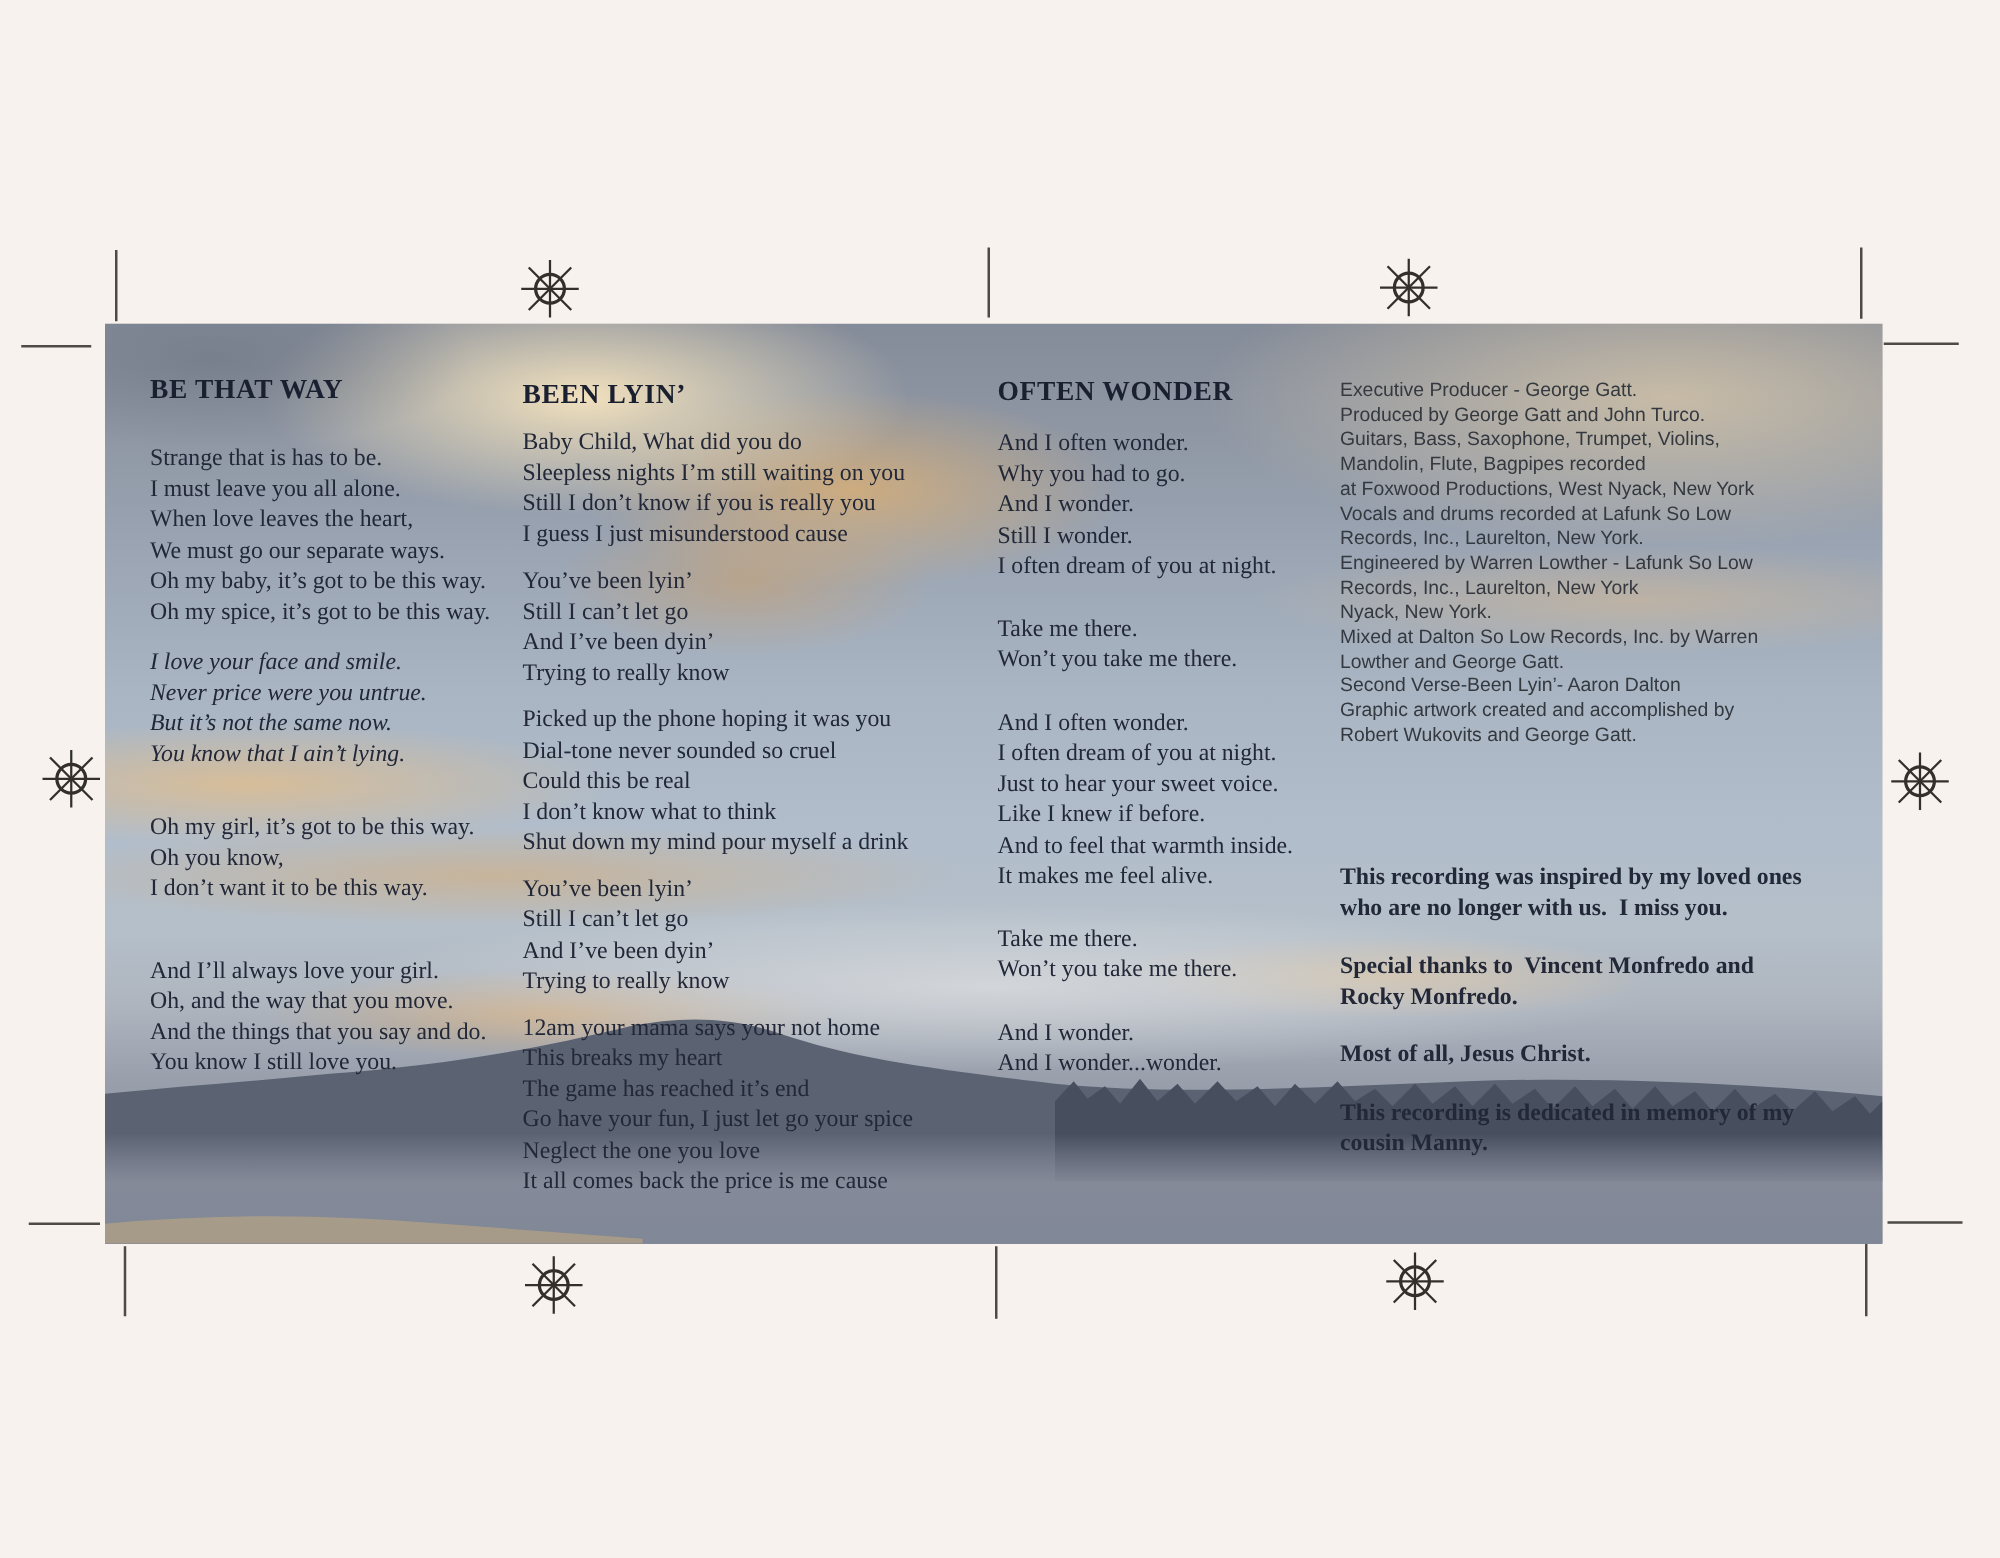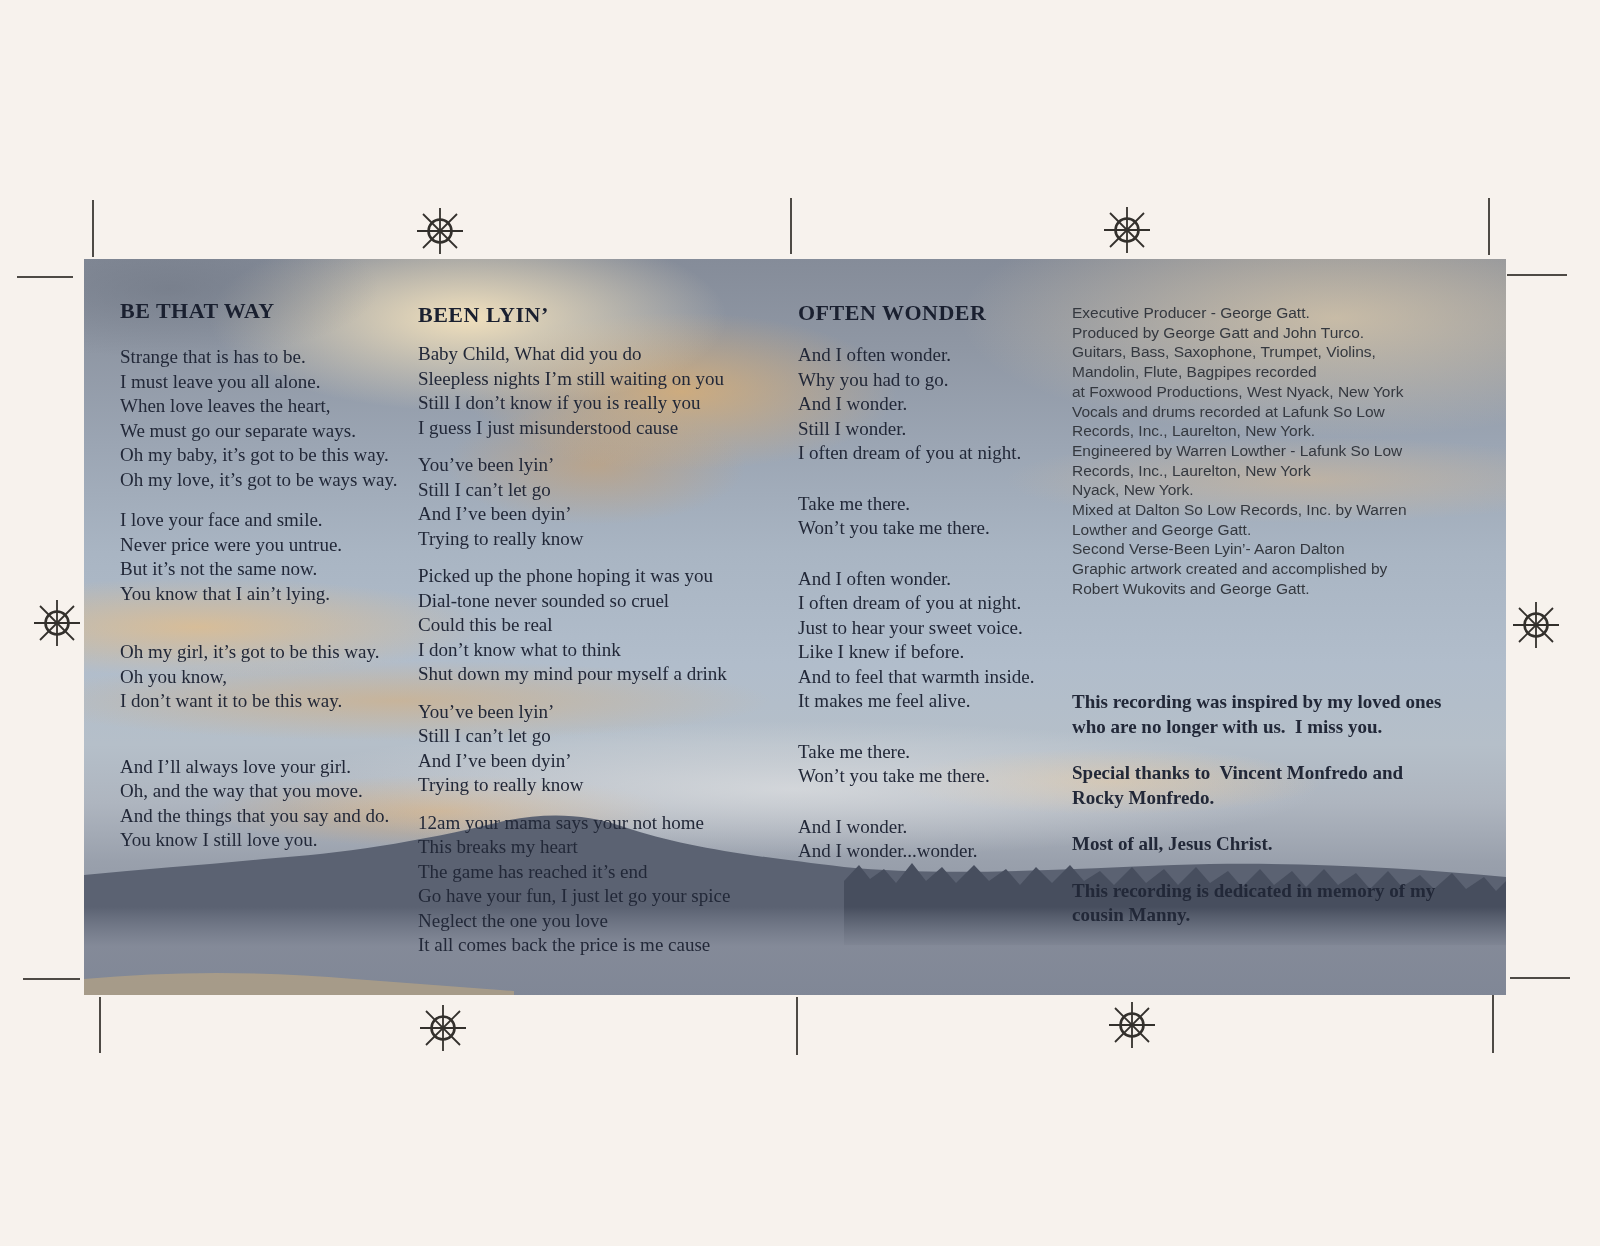--- a/index.html
+++ b/index.html
@@ -37,26 +37,26 @@
   
   .col{position:absolute;color:#222838;}
   .col h2{
     font-size:22px;line-height:24px;font-weight:bold;color:#1a2030;
     letter-spacing:.5px;margin:0;
   }
   .col1{left:36px;top:40px;width:312px;}
   .col2{left:334px;top:44px;width:356px;}
   .col3{left:714px;top:42px;width:300px;}
   .col4{left:988px;top:0;width:436px;height:100%;}
-  .col1 h2{margin-bottom:22px;}
+  .col1 h2{margin-bottom:32px;}
   .col2 h2{margin-bottom:15px;}
   .col3 h2{margin-bottom:18px;}
   .stanza{margin:0;font-size:19px;line-height:24.5px;}
   .col1 .stanza{margin-bottom:16px;}
-  .col1 .stanza:nth-child(2){margin-bottom:34px;}
+  .col1 .stanza:nth-child(2){margin-bottom:34px;font-style:italic;}
   .col1 .stanza:nth-child(3){margin-bottom:41px;}
   .col2 .stanza{margin-bottom:13px;}
   .col3 .stanza{margin-bottom:26px;}
   .line{display:block;white-space:pre-wrap;}
   .credits{
     position:absolute;left:0;top:44px;width:100%;
     font-family:"Liberation Sans", sans-serif;
     font-size:15.5px;line-height:19.7px;color:#34383f;
   }
   .notes{position:absolute;left:0;top:431px;width:96%;}
@@ -139,21 +139,21 @@
 
     <section class="col col1">
       <h2>BE THAT WAY</h2>
       <div>
           <p class="stanza">
             <span class="line">Strange that is has to be.</span>
             <span class="line">I must leave you all alone.</span>
             <span class="line">When love leaves the heart,</span>
             <span class="line">We must go our separate ways.</span>
             <span class="line">Oh my baby, it’s got to be this way.</span>
-            <span class="line">Oh my love, it’s got to be ways way.</span>
+            <span class="line">Oh my spice, it’s got to be this way.</span>
           </p>
           <p class="stanza">
             <span class="line">I love your face and smile.</span>
             <span class="line">Never price were you untrue.</span>
             <span class="line">But it’s not the same now.</span>
             <span class="line">You know that I ain’t lying.</span>
           </p>
           <p class="stanza">
             <span class="line">Oh my girl, it’s got to be this way.</span>
             <span class="line">Oh you know,</span>

